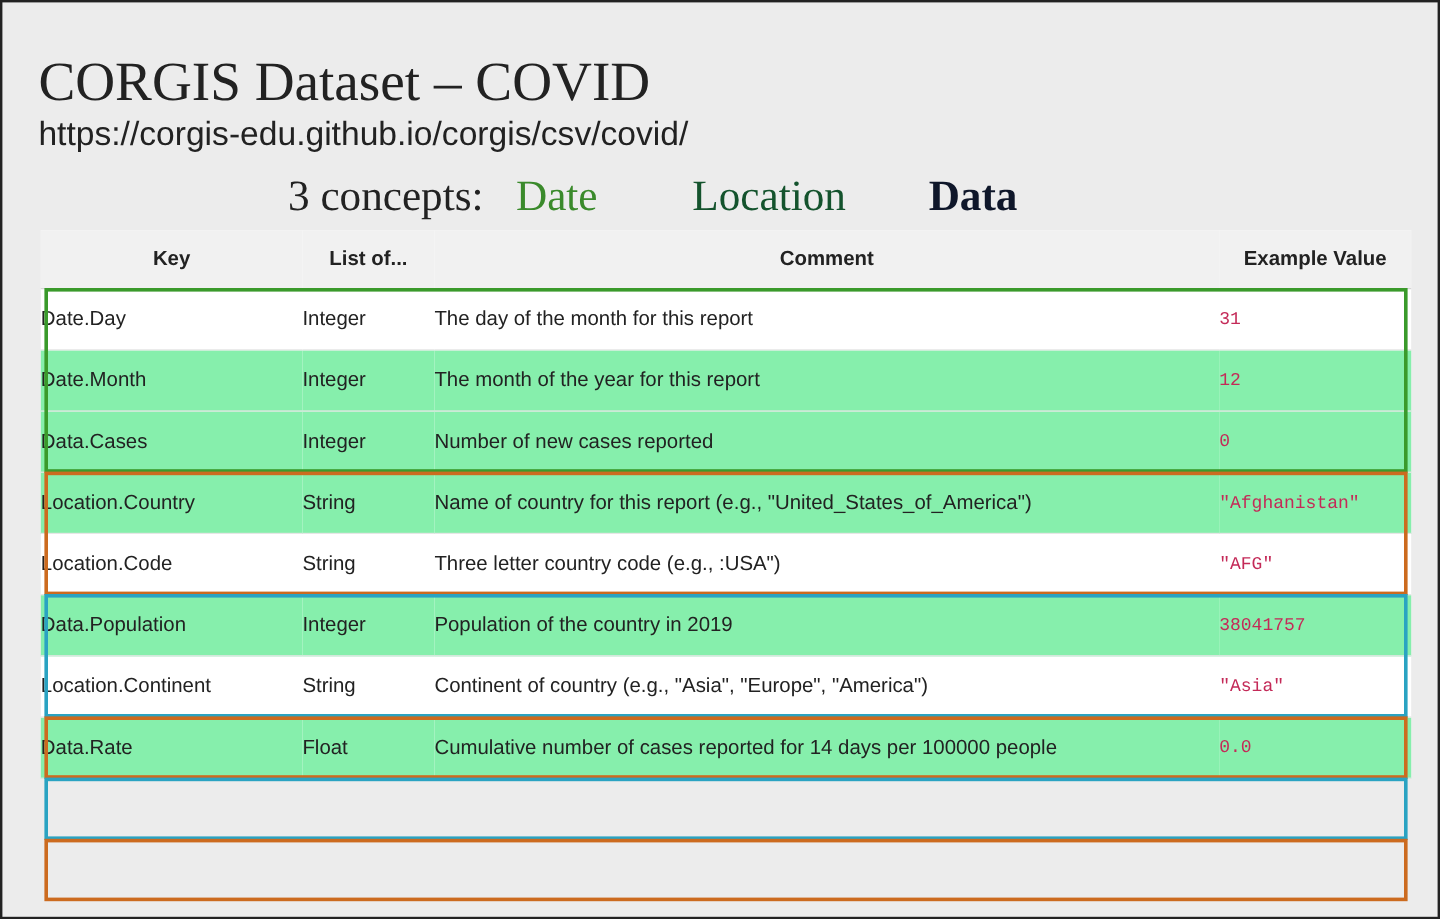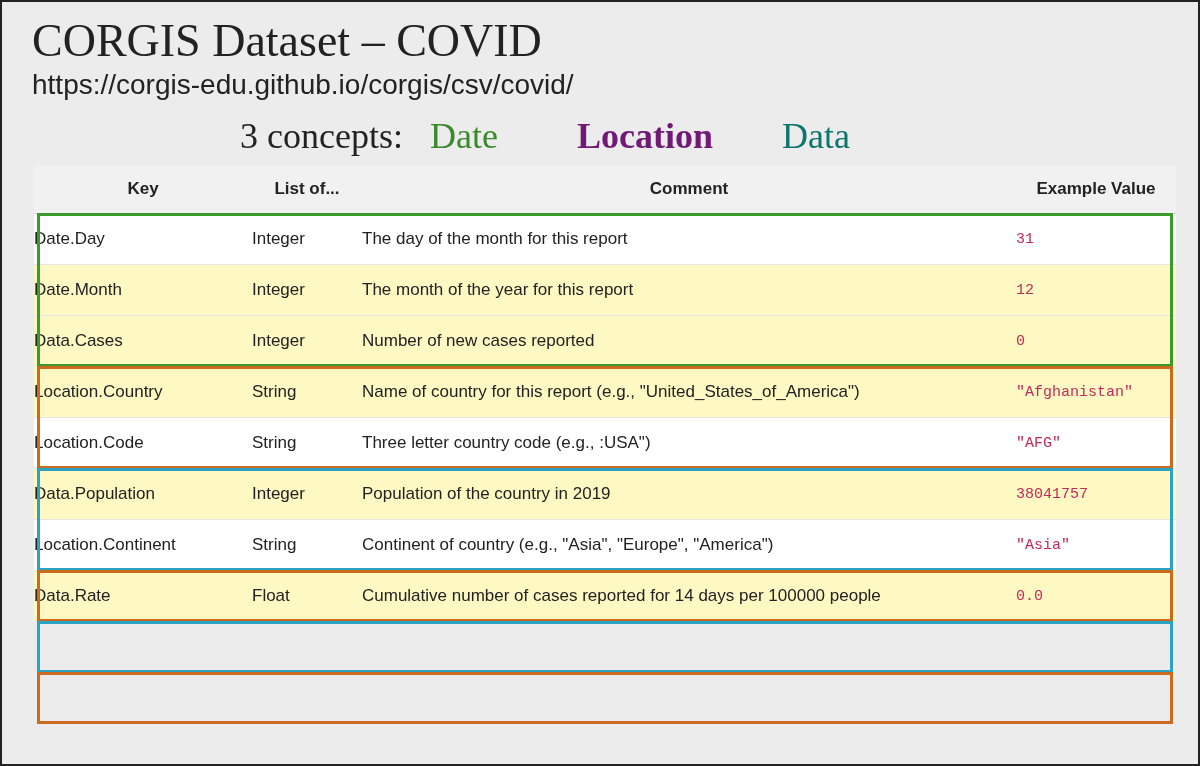--- a/index.html
+++ b/index.html
@@ -10,20 +10,21 @@
     body {
       background: #ececec;
       font-family: "Segoe UI", Arial, sans-serif;
       width: 1200px;
       height: 766px;
       overflow: hidden;
       border: 2px solid #222;
     }
     .wrap {
       padding: 12px 20px 16px 30px;
+      margin-top: 27px;
     }
     .title {
       font-family: Georgia, "Times New Roman", serif;
       font-size: 46px;
       font-weight: 400;
       color: #222;
       margin-bottom: 2px;
     }
     .url {
       font-family: Arial, sans-serif;
@@ -35,22 +36,22 @@
     .concepts {
       font-family: Georgia, "Times New Roman", serif;
       font-size: 36px;
       font-weight: 400;
       color: #222;
       margin-left: 208px;
       margin-bottom: 8px;
     }
     .concepts .c-label { color: #222; }
     .concepts .c-date { color: #3a8a2b; margin-left: 18px; font-weight: 500; }
-    .concepts .c-loc  { color: #701a75; margin-left: 70px; font-weight: 700; }
-    .concepts .c-data { color: #0f766e; margin-left: 60px; font-weight: 400; }
+    .concepts .c-loc  { color: #14532d; margin-left: 70px; font-weight: 400; }
+    .concepts .c-data { color: #0f172a; margin-left: 60px; font-weight: 700; }
 
     .table-container {
       position: relative;
       margin: 0 2px;
     }
     table {
       width: 100%;
       border-collapse: collapse;
       background: #fff;
       font-size: 17px;
@@ -63,21 +64,21 @@
       color: #222;
       border-bottom: 1px solid #d6d6d6;
     }
     tbody td {
       padding: 15px 0;
       border-bottom: 1px solid #e6e6e6;
       color: #222;
       vertical-align: middle;
     }
     tbody tr.alt td {
-      background: #fef9c3;
+      background: #86efac;
     }
     .col-key { width: 218px; }
     .col-type { width: 110px; }
     .col-comment { width: auto; }
     .col-ex { width: 160px; }
     td.ex {
       font-family: Consolas, "Courier New", monospace;
       color: #c42a58;
       font-size: 15px;
     }

